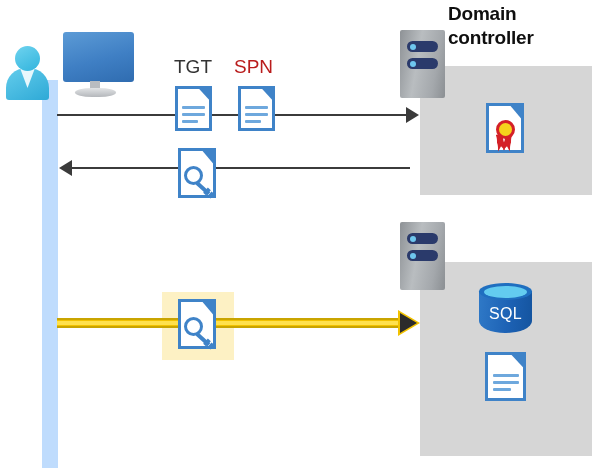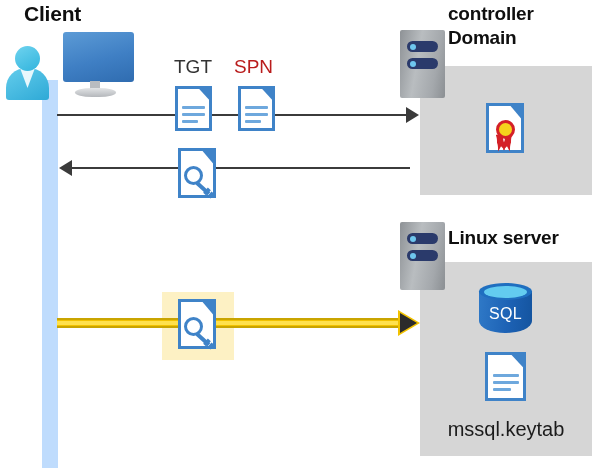--- a/index.html
+++ b/index.html
@@ -245,26 +245,24 @@
   <div class="abs lifeline"></div>
 
   <div class="abs pc-monitor"></div>
   <div class="abs pc-neck"></div>
   <div class="abs pc-base"></div>
   <div class="abs user-body">
     <div class="abs user-collar" style="left:14px;top:0px;"></div>
   </div>
   <div class="abs user-head"></div>
 
-  <div class="abs lbl-client">Client</div>
   <div class="abs lbl-dc">
+    <div>Domain</div>
     <div>controller</div>
-    <div>Domain</div>
-  </div>
-  <div class="abs lbl-linux">Linux server</div>
+  </div>
 
   <div class="abs server server-dc">
     <div class="srv-pill p1">
         <div class="srv-dot"></div>
       </div>
     <div class="srv-pill p2">
         <div class="srv-dot"></div>
       </div>
   </div>
   <div class="abs server server-lx">
@@ -351,15 +349,14 @@
   <div class="doc doc-keytab">
     <div class="page"></div>
     <div class="fold"></div>
     <div class="lines">
         <i></i>
         <i></i>
         <i class="short"></i>
       </div>
   </div>
 
-  <div class="abs lbl-keytab">mssql.keytab</div>
 
 </div>
 
 </body></html>

